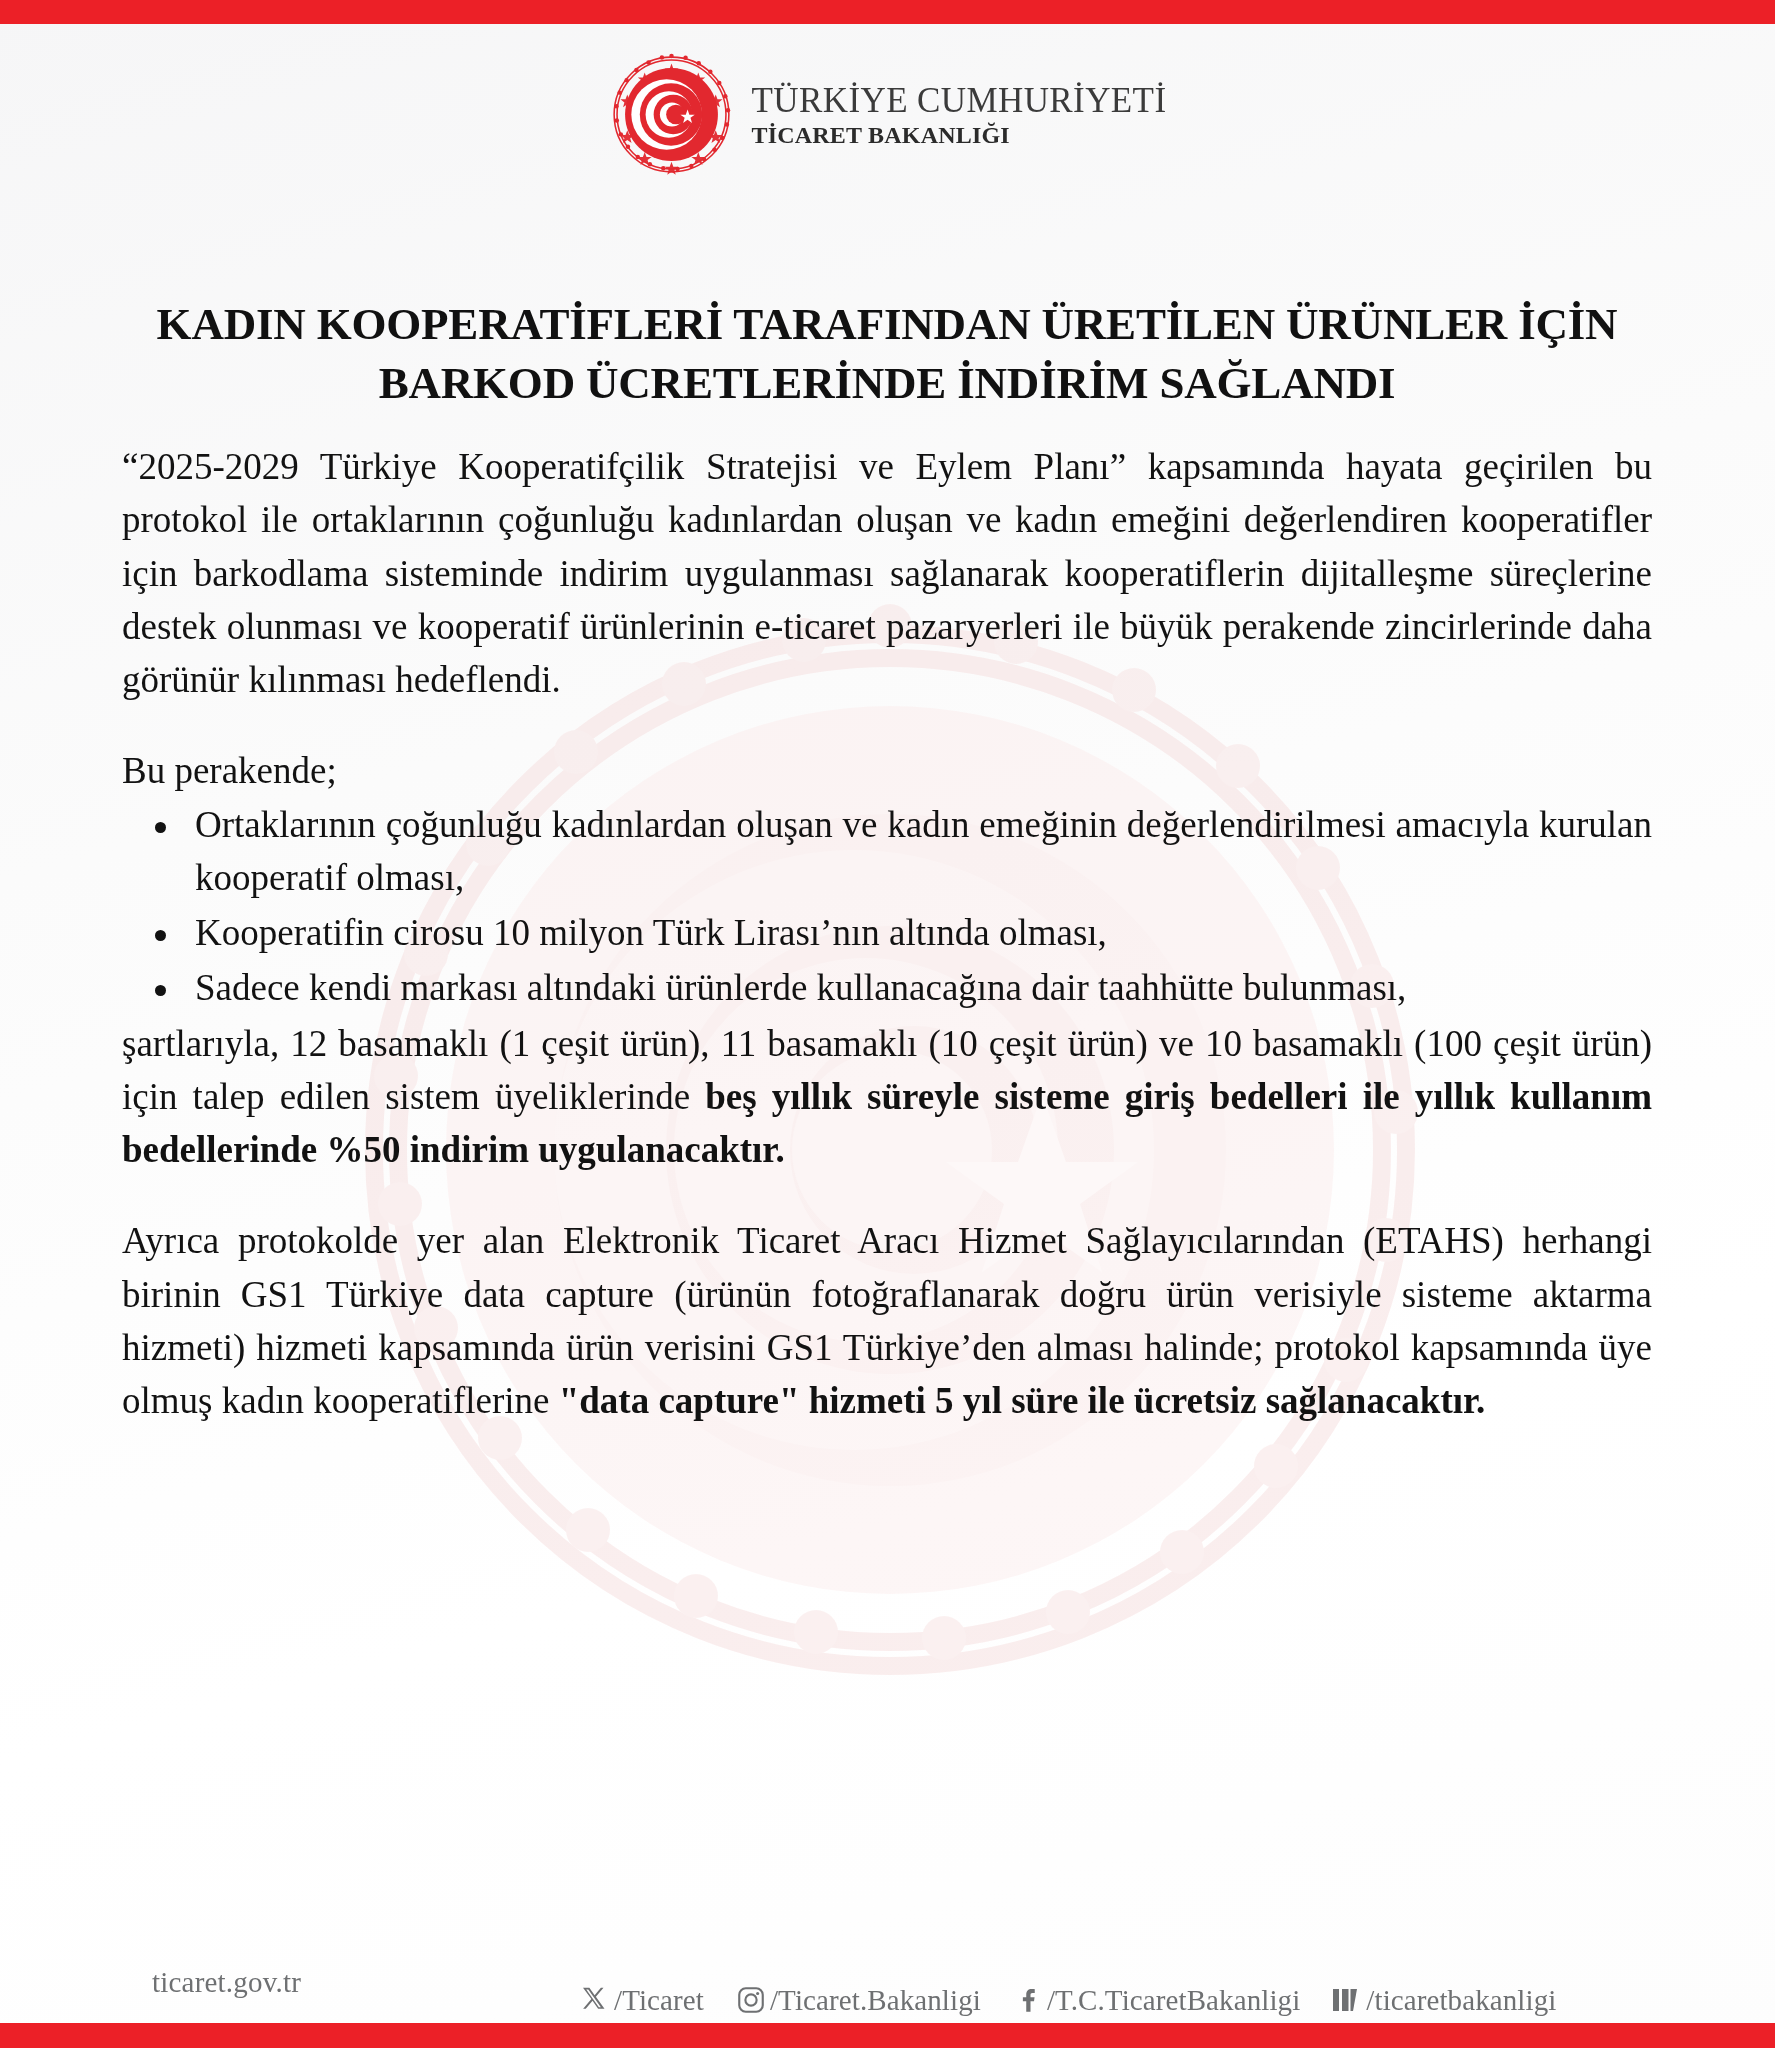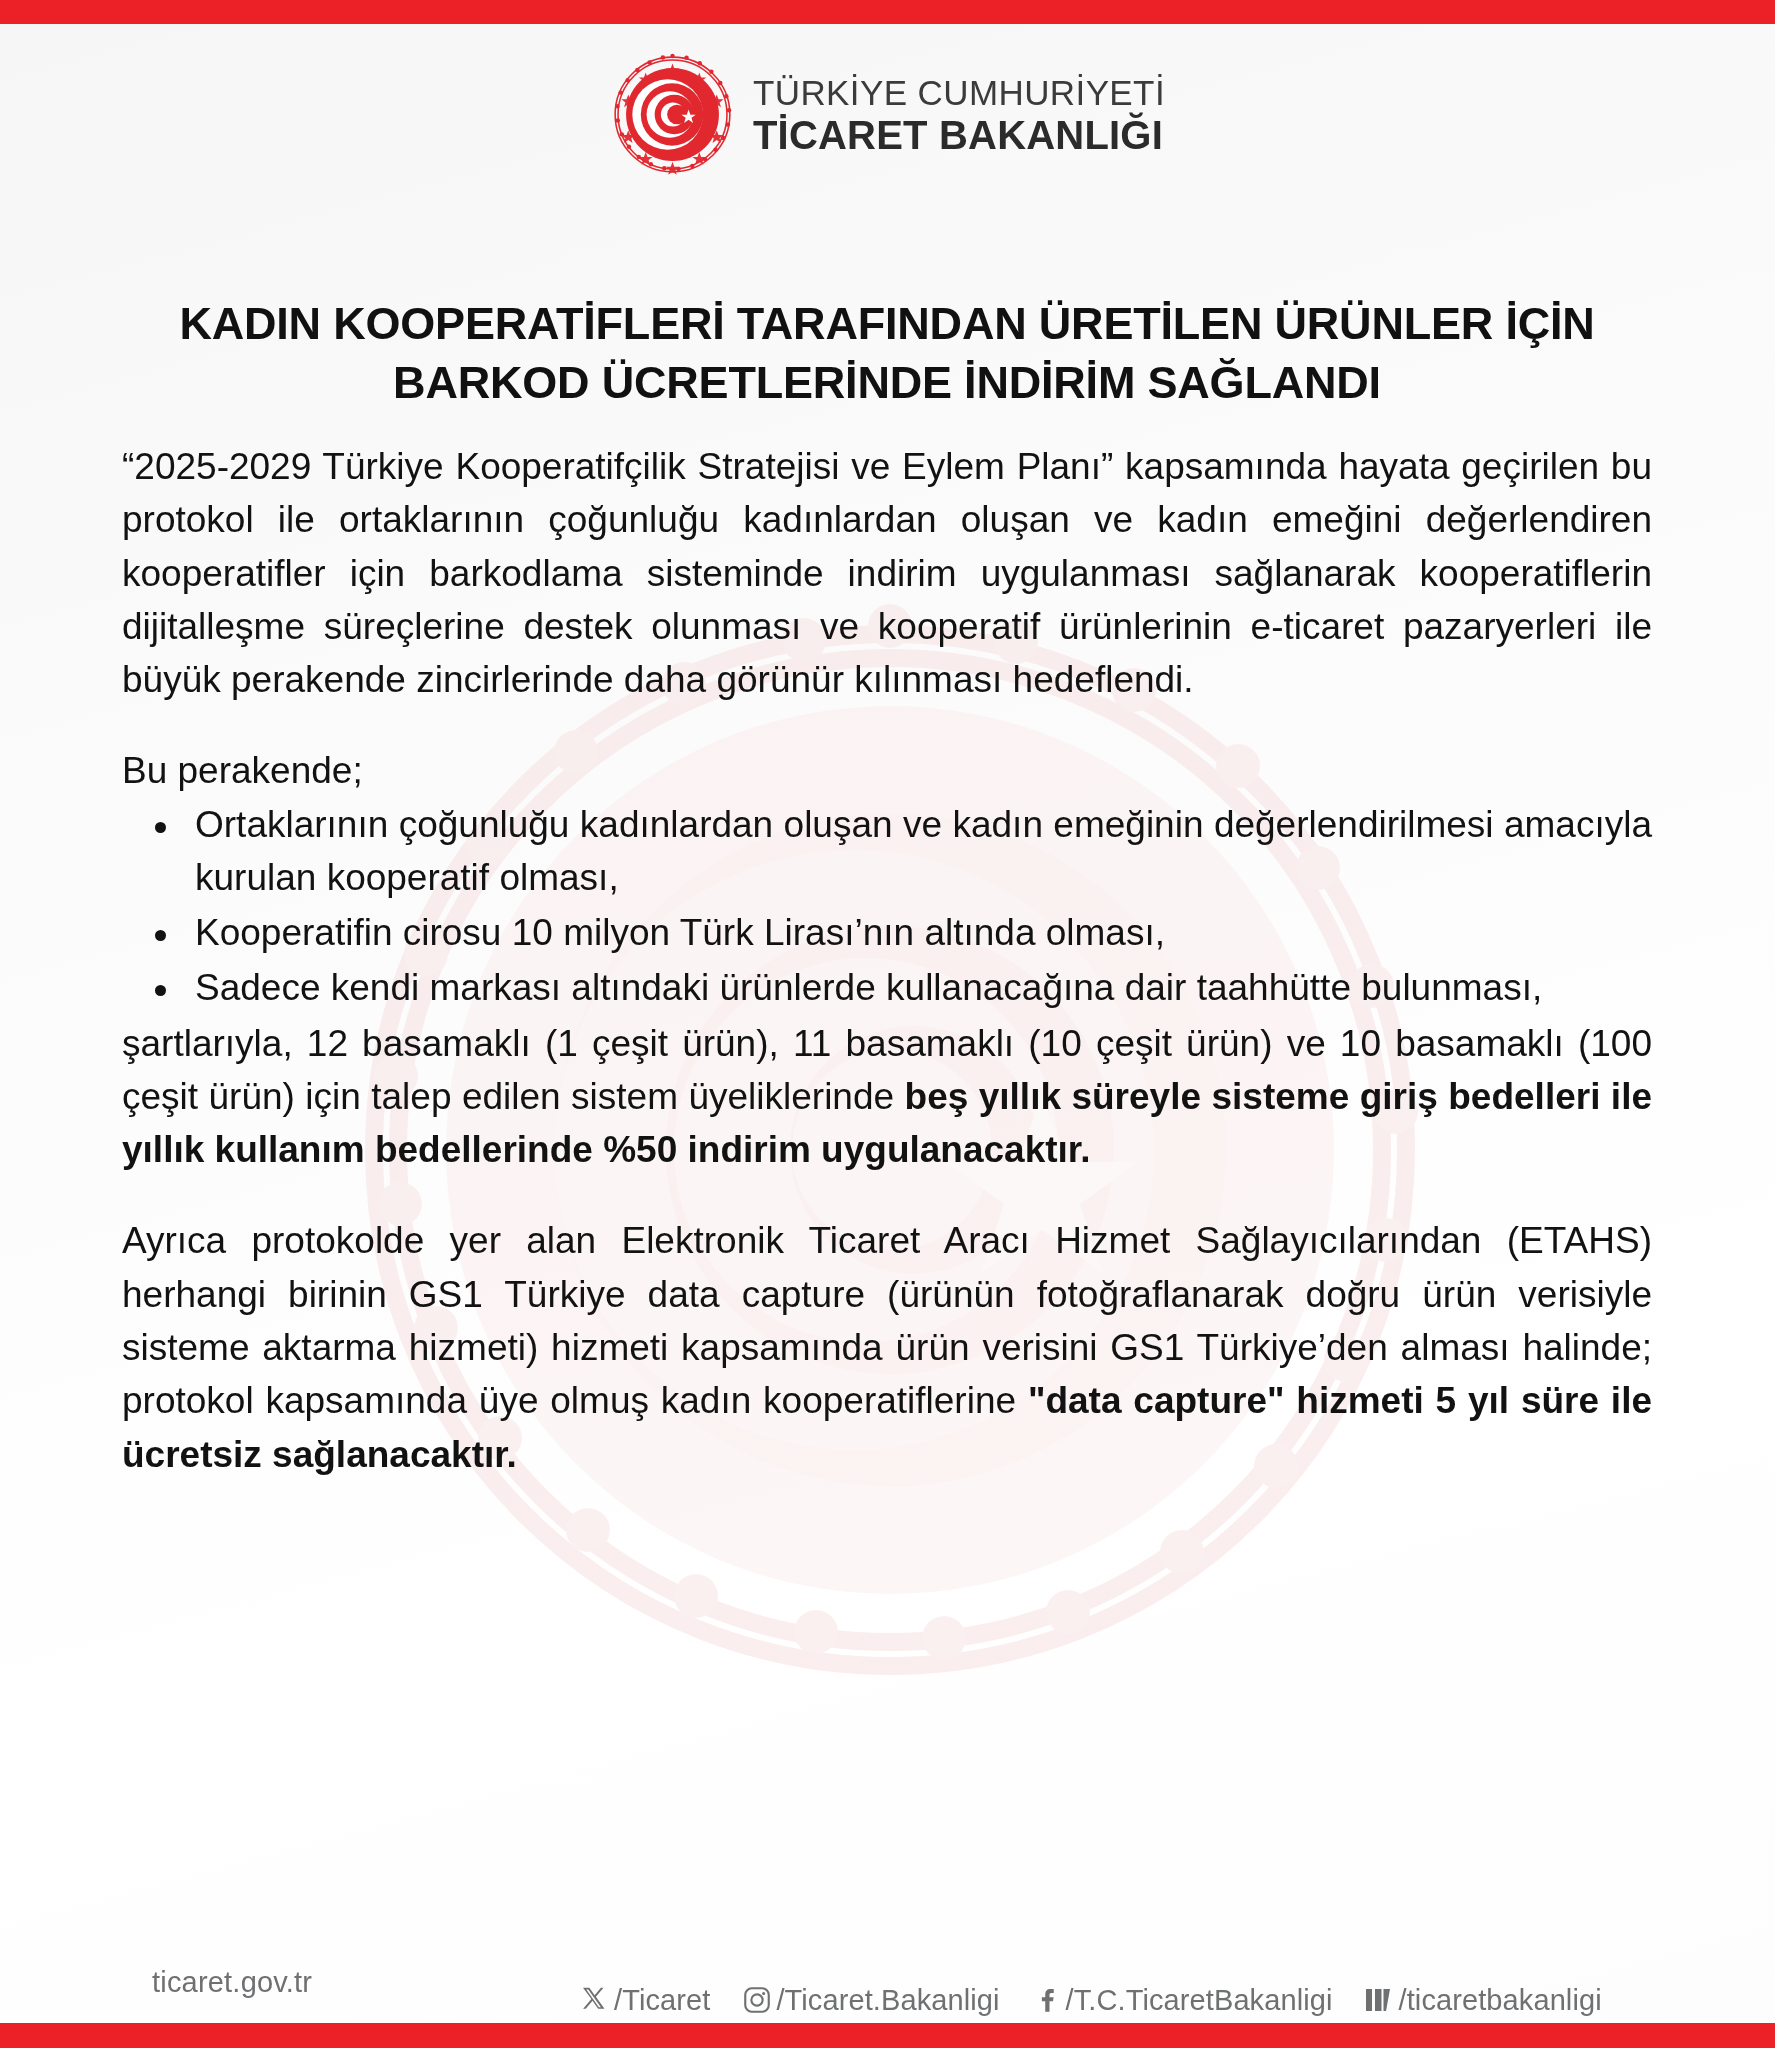--- a/index.html
+++ b/index.html
@@ -13,20 +13,21 @@
     background: #ffffff;
     overflow: hidden;
   }
 
   .page {
     position: relative;
     width: 1775px;
     height: 2048px;
     background: linear-gradient(165deg, #f6f6f7 0%, #fbfbfb 35%, #ffffff 70%, #fdfdfd 100%);
     overflow: hidden;
+    font-family: Liberation Serif, serif;
   }
 
   
   .bar-top {
     position: absolute;
     left: 0; top: 0;
     width: 1775px;
     height: 24px;
     background: #ec2027;
   }
@@ -71,21 +72,21 @@
     line-height: 1.0;
   }
   .logo-line1 {
     font-size: 35px;
     letter-spacing: 0.4px;
     color: #3b3b3b;
     font-weight: 400;
     white-space: nowrap;
   }
   .logo-line2 {
-    font-size: 40px;
+    font-size: 24px;
     letter-spacing: 0.2px;
     color: #2b2b2b;
     font-weight: 700;
     margin-top: 5px;
     white-space: nowrap;
   }
 
   
   .title {
     position: absolute;

